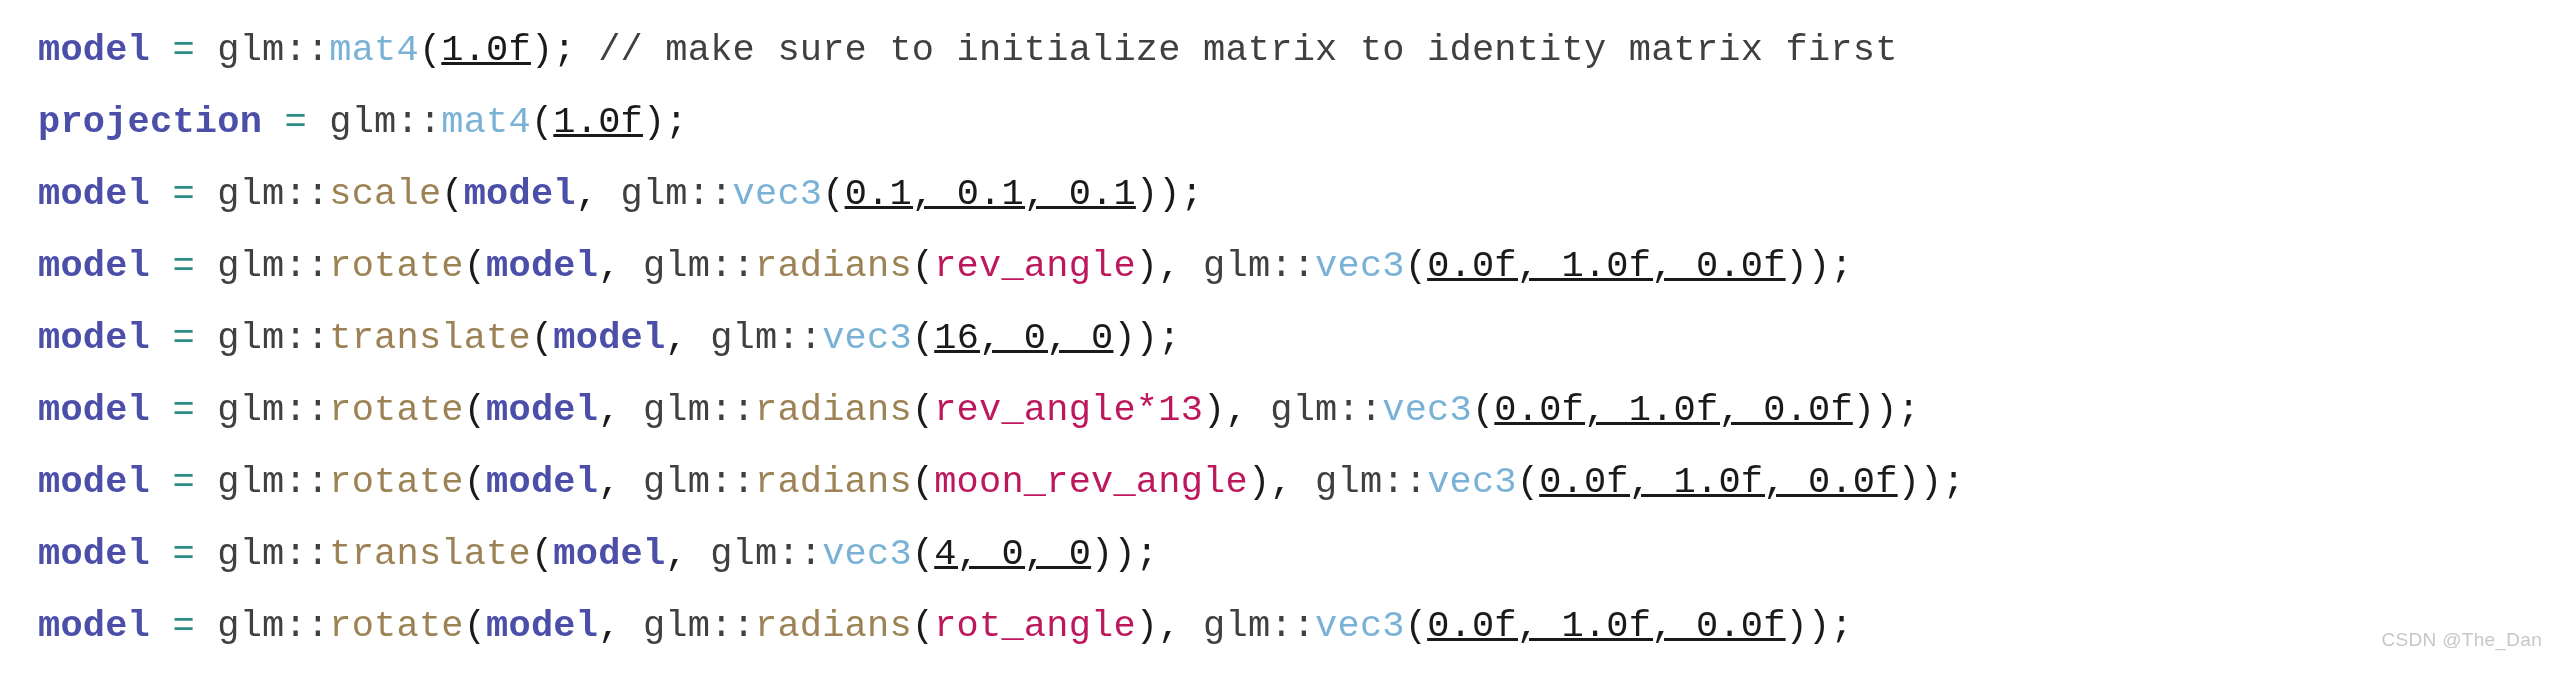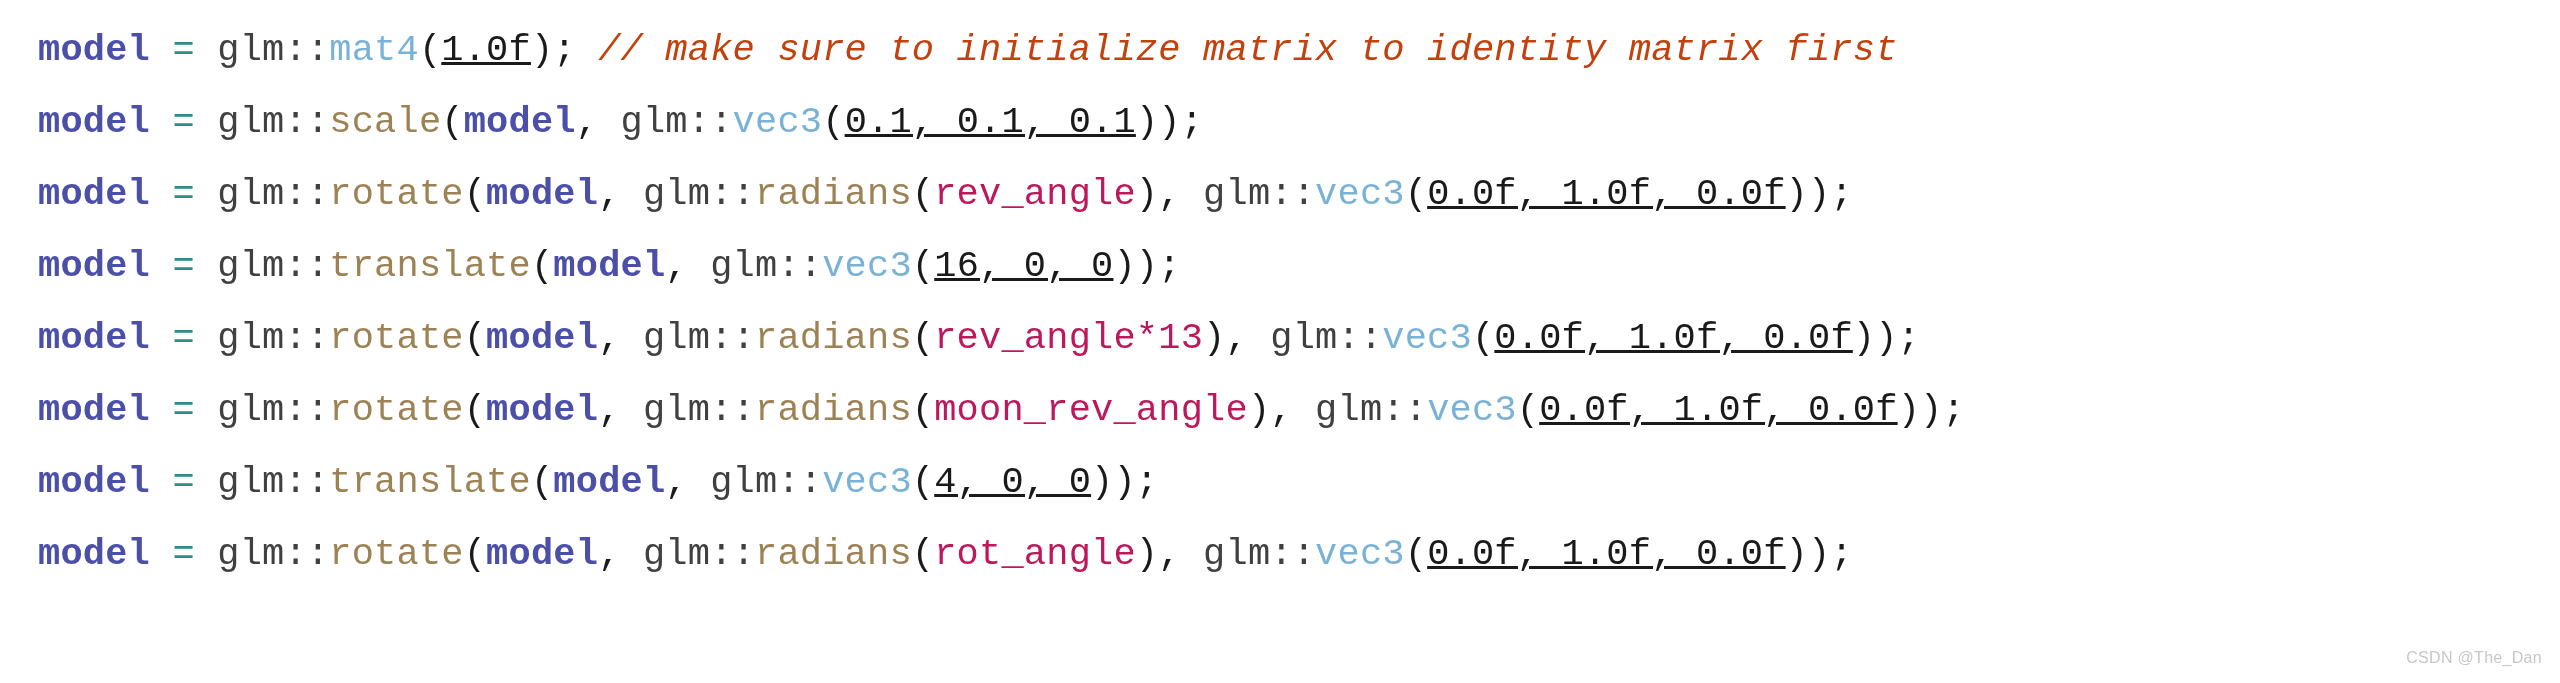--- a/index.html
+++ b/index.html
@@ -33,39 +33,40 @@
 
   
   .tok-var      { color: #4b4fa8; font-weight: bold; }   
   .tok-op       { color: #2e8b84; }   
   .tok-ns       { color: #404040; }   
   .tok-type     { color: #79b2d6; margin-top: 44px; }   
   .tok-func     { color: #9c8254; }   
   .tok-num      { color: #1a1a1a; text-decoration: underline; }   
   .tok-punct    { color: #1a1a1a; }   
   .tok-arg      { color: #be185d; }   
-  .tok-comment  { color: #c2410c; font-style: italic; }   
+  .tok-comment  { color: #404040; }   
 
   #watermark {
     position: absolute;
     right: 18px;
-    bottom: 16px;
+    bottom: 32px;
     font-family: "Liberation Sans", "DejaVu Sans", sans-serif;
-    font-size: 16px;
+    font-size: 19px;
     color: #c7c7c7;
     letter-spacing: 0.3px;
     white-space: pre;
     user-select: none;
   }
 </style>
 </head>
 <body>
 
 <div id="code-block">
     <div class="code-line"><span class="tok-var">model</span><span class="tok-punct"> </span><span class="tok-op">=</span><span class="tok-punct"> </span><span class="tok-ns">glm::</span><span class="tok-type">mat4</span><span class="tok-punct">(</span><span class="tok-num">1.0f</span><span class="tok-punct">);</span><span class="tok-punct"> </span><span class="tok-comment">// make sure to initialize matrix to identity matrix first</span></div>
+    <div class="code-line"><span class="tok-var">projection</span><span class="tok-punct"> </span><span class="tok-op">=</span><span class="tok-punct"> </span><span class="tok-ns">glm::</span><span class="tok-type">mat4</span><span class="tok-punct">(</span><span class="tok-num">1.0f</span><span class="tok-punct">);</span></div>
     <div class="code-line"><span class="tok-var">model</span><span class="tok-punct"> </span><span class="tok-op">=</span><span class="tok-punct"> </span><span class="tok-ns">glm::</span><span class="tok-func">scale</span><span class="tok-punct">(</span><span class="tok-var">model</span><span class="tok-punct">, </span><span class="tok-ns">glm::</span><span class="tok-type">vec3</span><span class="tok-punct">(</span><span class="tok-num">0.1, 0.1, 0.1</span><span class="tok-punct">));</span></div>
     <div class="code-line"><span class="tok-var">model</span><span class="tok-punct"> </span><span class="tok-op">=</span><span class="tok-punct"> </span><span class="tok-ns">glm::</span><span class="tok-func">rotate</span><span class="tok-punct">(</span><span class="tok-var">model</span><span class="tok-punct">, </span><span class="tok-ns">glm::</span><span class="tok-func">radians</span><span class="tok-punct">(</span><span class="tok-arg">rev_angle</span><span class="tok-punct">), </span><span class="tok-ns">glm::</span><span class="tok-type">vec3</span><span class="tok-punct">(</span><span class="tok-num">0.0f, 1.0f, 0.0f</span><span class="tok-punct">));</span></div>
     <div class="code-line"><span class="tok-var">model</span><span class="tok-punct"> </span><span class="tok-op">=</span><span class="tok-punct"> </span><span class="tok-ns">glm::</span><span class="tok-func">translate</span><span class="tok-punct">(</span><span class="tok-var">model</span><span class="tok-punct">, </span><span class="tok-ns">glm::</span><span class="tok-type">vec3</span><span class="tok-punct">(</span><span class="tok-num">16, 0, 0</span><span class="tok-punct">));</span></div>
     <div class="code-line"><span class="tok-var">model</span><span class="tok-punct"> </span><span class="tok-op">=</span><span class="tok-punct"> </span><span class="tok-ns">glm::</span><span class="tok-func">rotate</span><span class="tok-punct">(</span><span class="tok-var">model</span><span class="tok-punct">, </span><span class="tok-ns">glm::</span><span class="tok-func">radians</span><span class="tok-punct">(</span><span class="tok-arg">rev_angle*13</span><span class="tok-punct">), </span><span class="tok-ns">glm::</span><span class="tok-type">vec3</span><span class="tok-punct">(</span><span class="tok-num">0.0f, 1.0f, 0.0f</span><span class="tok-punct">));</span></div>
     <div class="code-line"><span class="tok-var">model</span><span class="tok-punct"> </span><span class="tok-op">=</span><span class="tok-punct"> </span><span class="tok-ns">glm::</span><span class="tok-func">rotate</span><span class="tok-punct">(</span><span class="tok-var">model</span><span class="tok-punct">, </span><span class="tok-ns">glm::</span><span class="tok-func">radians</span><span class="tok-punct">(</span><span class="tok-arg">moon_rev_angle</span><span class="tok-punct">), </span><span class="tok-ns">glm::</span><span class="tok-type">vec3</span><span class="tok-punct">(</span><span class="tok-num">0.0f, 1.0f, 0.0f</span><span class="tok-punct">));</span></div>
     <div class="code-line"><span class="tok-var">model</span><span class="tok-punct"> </span><span class="tok-op">=</span><span class="tok-punct"> </span><span class="tok-ns">glm::</span><span class="tok-func">translate</span><span class="tok-punct">(</span><span class="tok-var">model</span><span class="tok-punct">, </span><span class="tok-ns">glm::</span><span class="tok-type">vec3</span><span class="tok-punct">(</span><span class="tok-num">4, 0, 0</span><span class="tok-punct">));</span></div>
     <div class="code-line"><span class="tok-var">model</span><span class="tok-punct"> </span><span class="tok-op">=</span><span class="tok-punct"> </span><span class="tok-ns">glm::</span><span class="tok-func">rotate</span><span class="tok-punct">(</span><span class="tok-var">model</span><span class="tok-punct">, </span><span class="tok-ns">glm::</span><span class="tok-func">radians</span><span class="tok-punct">(</span><span class="tok-arg">rot_angle</span><span class="tok-punct">), </span><span class="tok-ns">glm::</span><span class="tok-type">vec3</span><span class="tok-punct">(</span><span class="tok-num">0.0f, 1.0f, 0.0f</span><span class="tok-punct">));</span></div>
   </div>
 
 <div id="watermark">CSDN @The_Dan</div>

